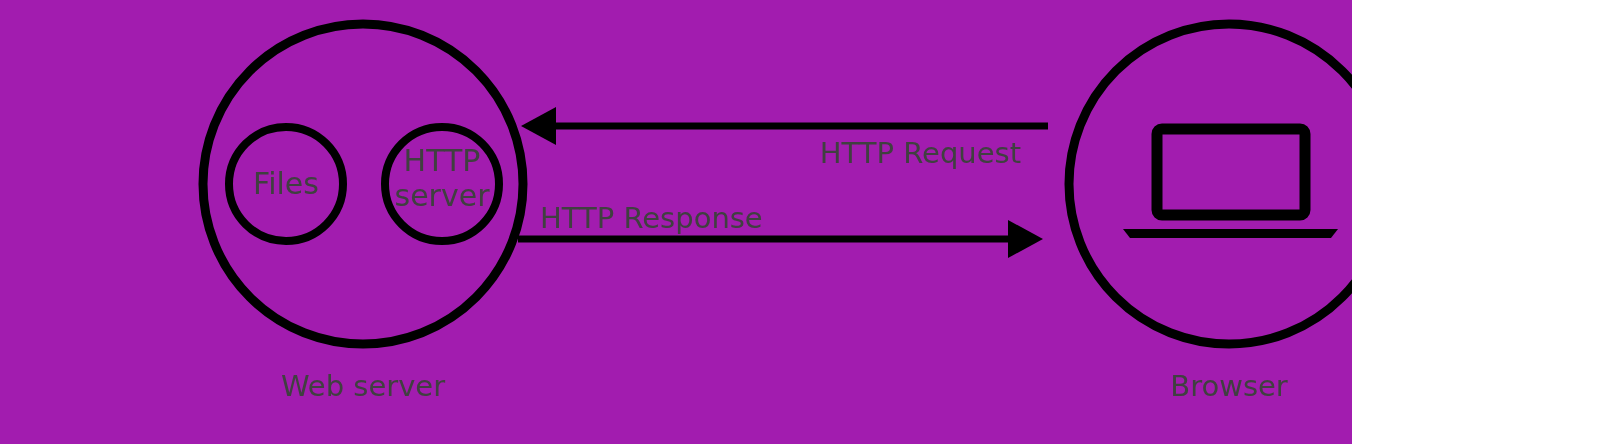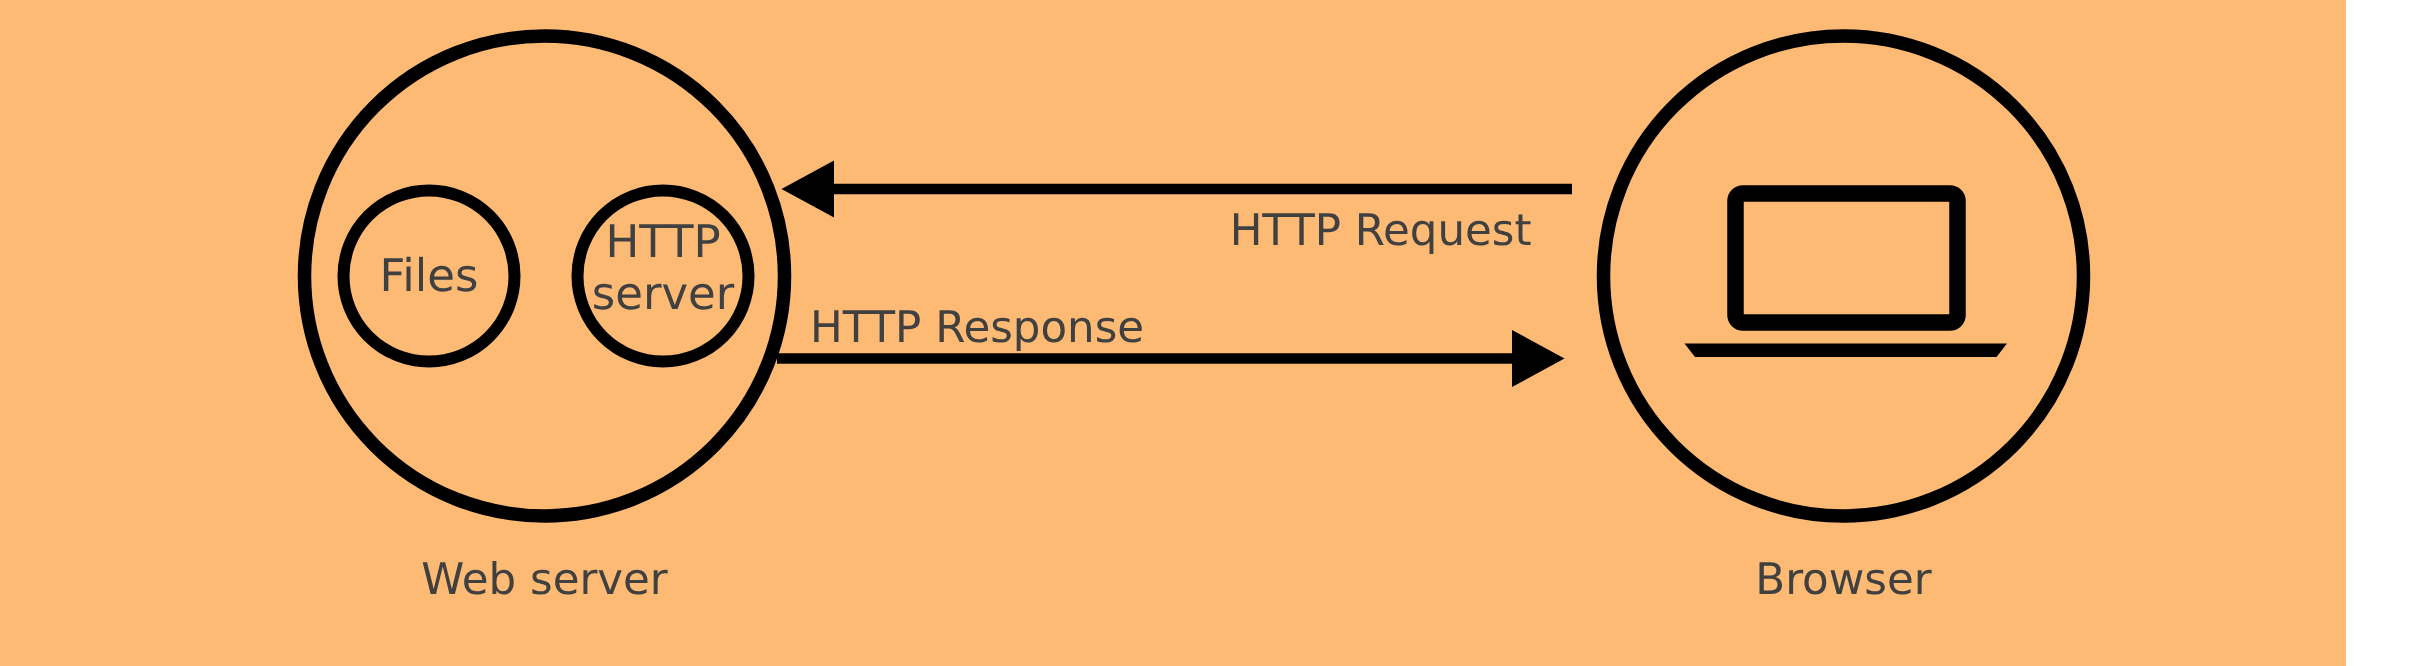--- a/index.html
+++ b/index.html
@@ -6,24 +6,25 @@
   html, body {
     margin: 0;
     padding: 0;
     background: #ffffff;
   }
   body {
     font-family: "DejaVu Sans", "Liberation Sans", sans-serif;
   }
   #diagram-canvas {
     position: relative;
-    width: 1564px;
+    width: 1336px;
     height: 444px;
-    background: #fdba74;
+    background: #a21caf;
     overflow: hidden;
+    padding-left: 16px;
   }
   #diagram-svg {
     position: absolute;
     top: 0;
     left: 0;
     width: 1610px;
     height: 444px;
     display: block;
   }
   .node-stroke {

